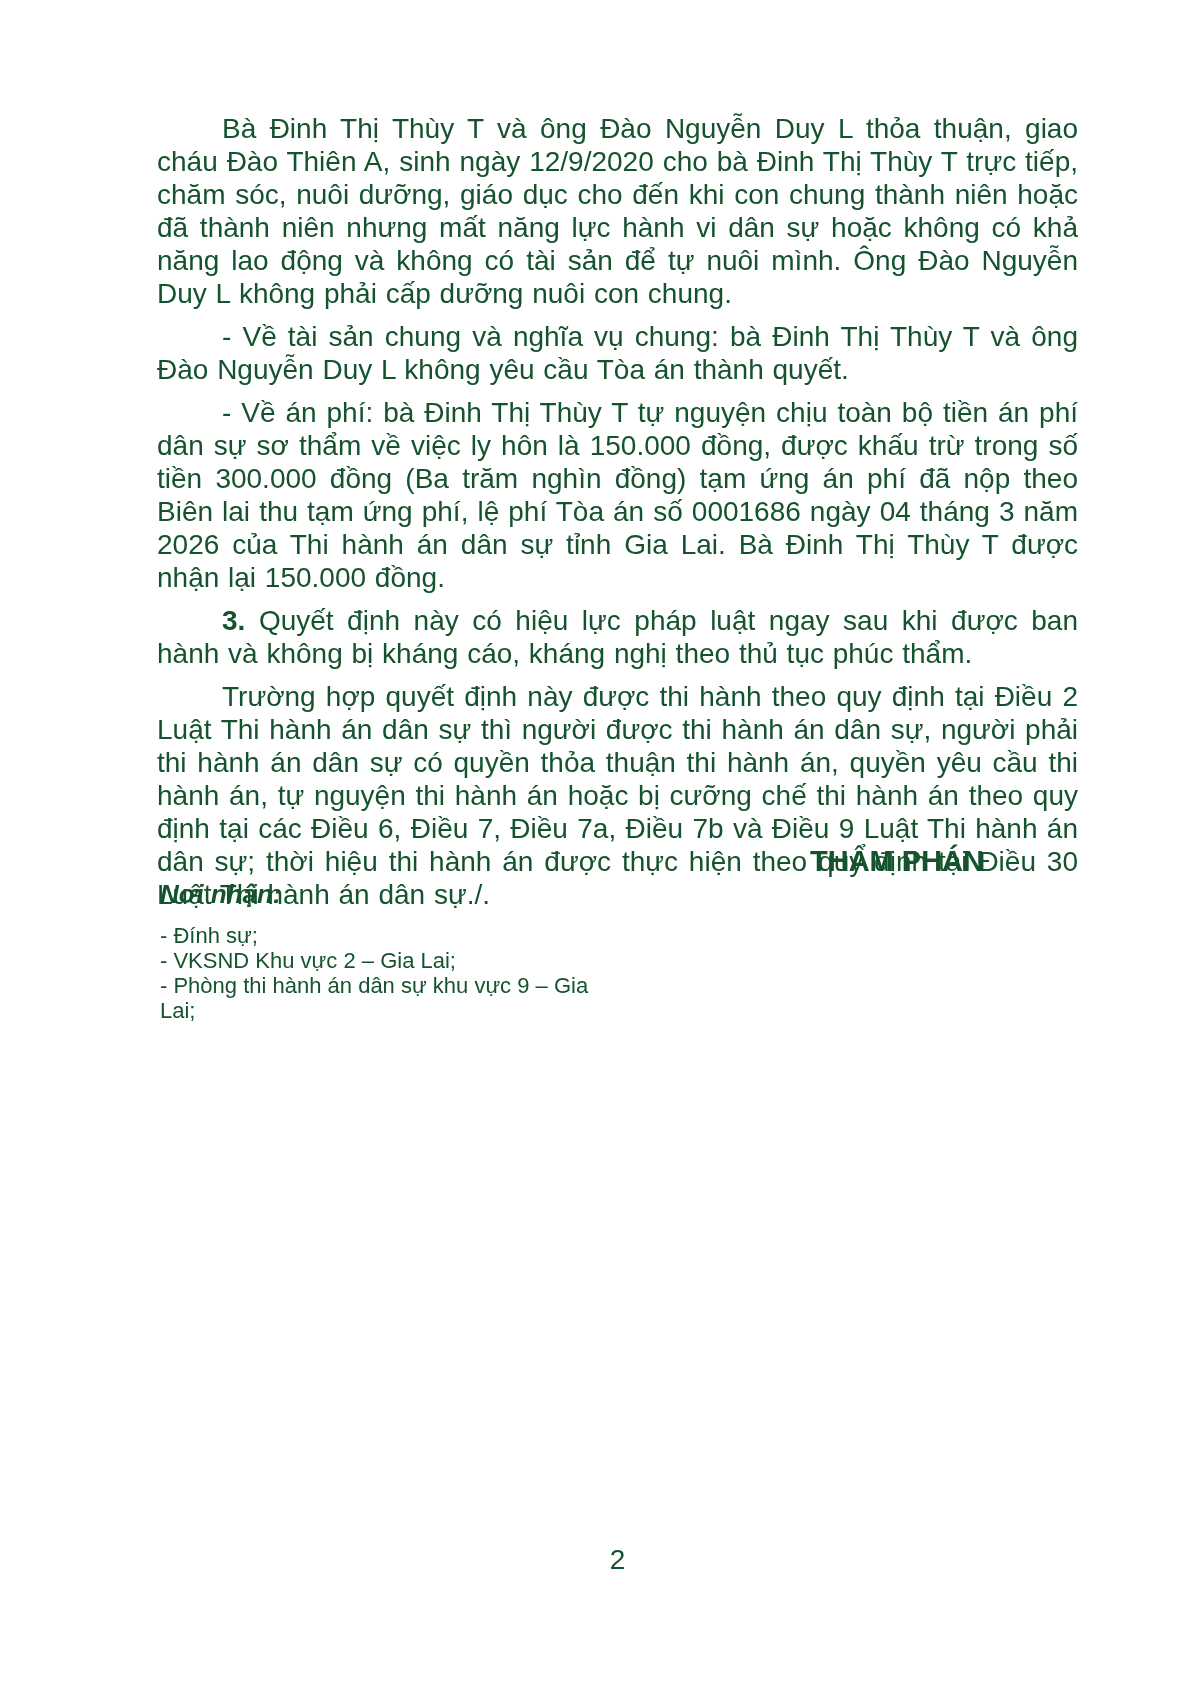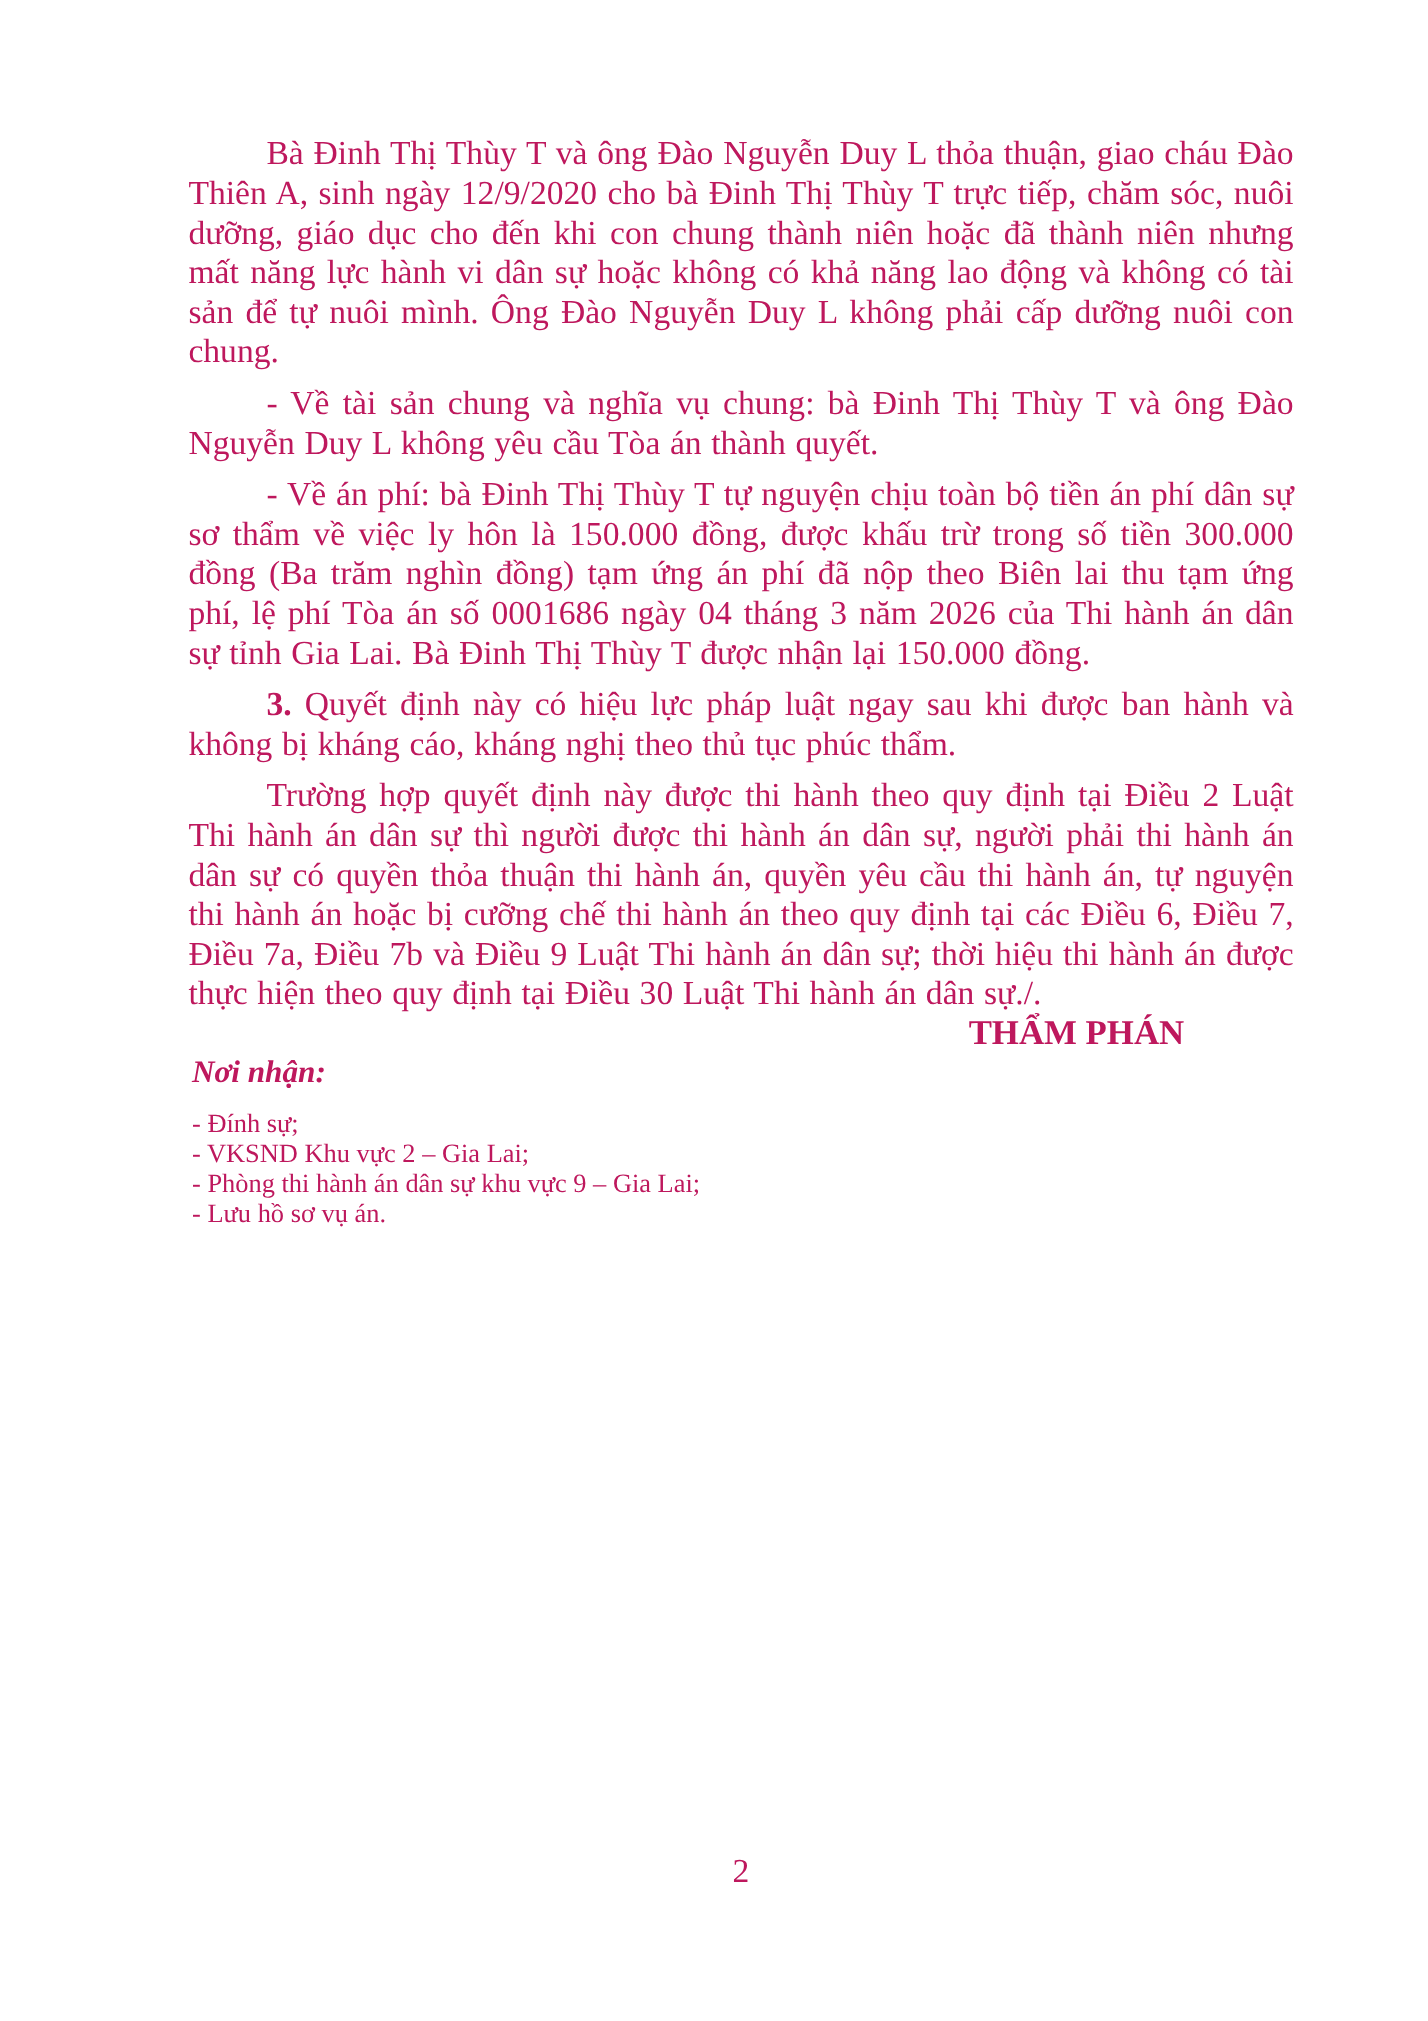--- a/index.html
+++ b/index.html
@@ -5,22 +5,22 @@
   html, body {
     margin: 0;
     padding: 0;
     background: #ffffff;
   }
   .page {
     position: relative;
     width: 1190px;
     height: 1684px;
     background: #ffffff;
-    font-family: Liberation Serif, serif;
-    color: #be185d;
+    font-family: Liberation Sans, sans-serif;
+    color: #14532d;
     overflow: hidden;
   }
   .body-text {
     position: absolute;
     left: 157px;
     top: 112px;
     width: 921px;
   }
   .body-text p {
     margin: 0 0 10px 0;
@@ -89,21 +89,20 @@
     <p><span class="lead"></span><span>- Về án phí: bà Đinh Thị Thùy T tự nguyện chịu toàn bộ tiền án phí dân sự sơ thẩm về việc ly hôn là 150.000 đồng, được khấu trừ trong số tiền 300.000 đồng (Ba trăm nghìn đồng) tạm ứng án phí đã nộp theo Biên lai thu tạm ứng phí, lệ phí Tòa án số 0001686 ngày 04 tháng 3 năm 2026 của Thi hành án dân sự tỉnh Gia Lai. Bà Đinh Thị Thùy T được nhận lại 150.000 đồng.</span></p>
     <p><span class="lead">3.</span><span> Quyết định này có hiệu lực pháp luật ngay sau khi được ban hành và không bị kháng cáo, kháng nghị theo thủ tục phúc thẩm.</span></p>
     <p><span class="lead"></span><span>Trường hợp quyết định này được thi hành theo quy định tại Điều 2 Luật Thi hành án dân sự thì người được thi hành án dân sự, người phải thi hành án dân sự có quyền thỏa thuận thi hành án, quyền yêu cầu thi hành án, tự nguyện thi hành án hoặc bị cưỡng chế thi hành án theo quy định tại các Điều 6, Điều 7, Điều 7a, Điều 7b và Điều 9 Luật Thi hành án dân sự; thời hiệu thi hành án được thực hiện theo quy định tại Điều 30 Luật Thi hành án dân sự./.</span></p>
   </div>
 
   <div class="recipients">
     <div class="recipients-label">Nơi nhận:</div>
     <div class="recipient-item">- Đính sự;</div>
     <div class="recipient-item">- VKSND Khu vực 2 – Gia Lai;</div>
     <div class="recipient-item">- Phòng thi hành án dân sự khu vực 9 – Gia Lai;</div>
-    <div class="recipient-item">- Lưu hồ sơ vụ án.</div>
   </div>
 
   <div class="signature-block">
     <div class="signature-title">THẨM PHÁN</div>
   </div>
 
   <div class="page-number">2</div>
 
 </div>
 

